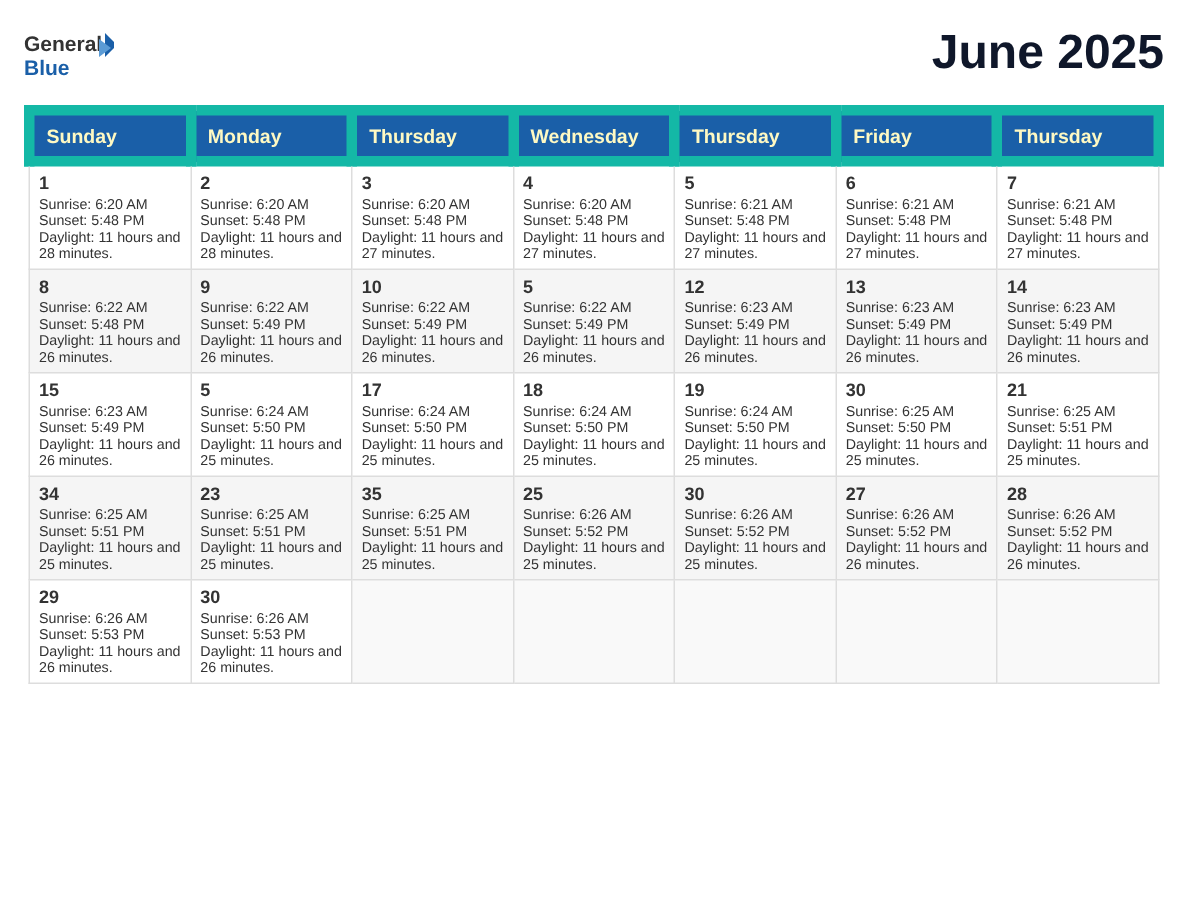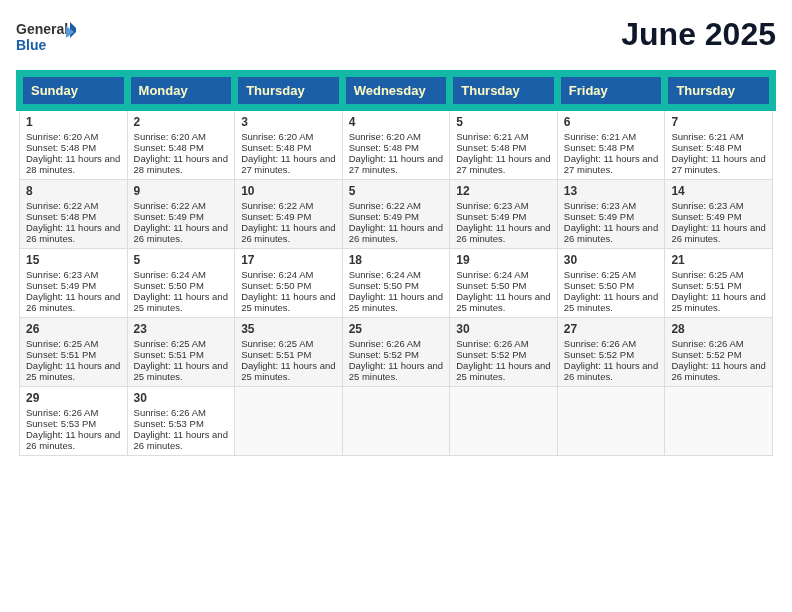--- a/index.html
+++ b/index.html
@@ -225,21 +225,21 @@
         </td>
         <td>
           <span class="day-num">21</span>
           <div>Sunrise: 6:25 AM</div>
           <div>Sunset: 5:51 PM</div>
           <div>Daylight: 11 hours and 25 minutes.</div>
         </td>
       </tr>
       <tr>
         <td>
-          <span class="day-num">26</span>
+          <span class="day-num">34</span>
           <div>Sunrise: 6:25 AM</div>
           <div>Sunset: 5:51 PM</div>
           <div>Daylight: 11 hours and 25 minutes.</div>
         </td>
         <td>
           <span class="day-num">23</span>
           <div>Sunrise: 6:25 AM</div>
           <div>Sunset: 5:51 PM</div>
           <div>Daylight: 11 hours and 25 minutes.</div>
         </td>

